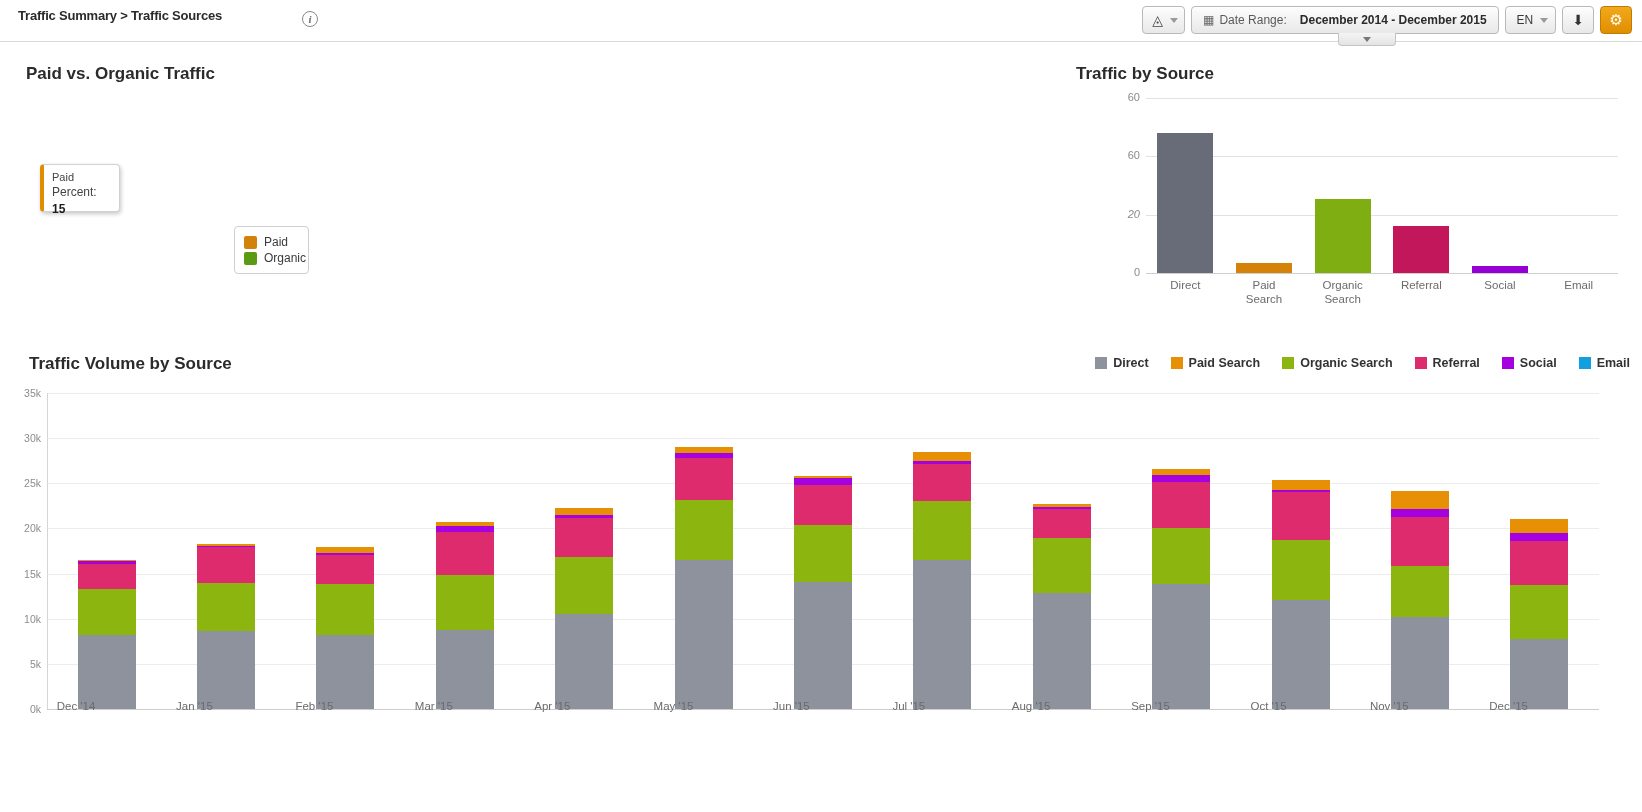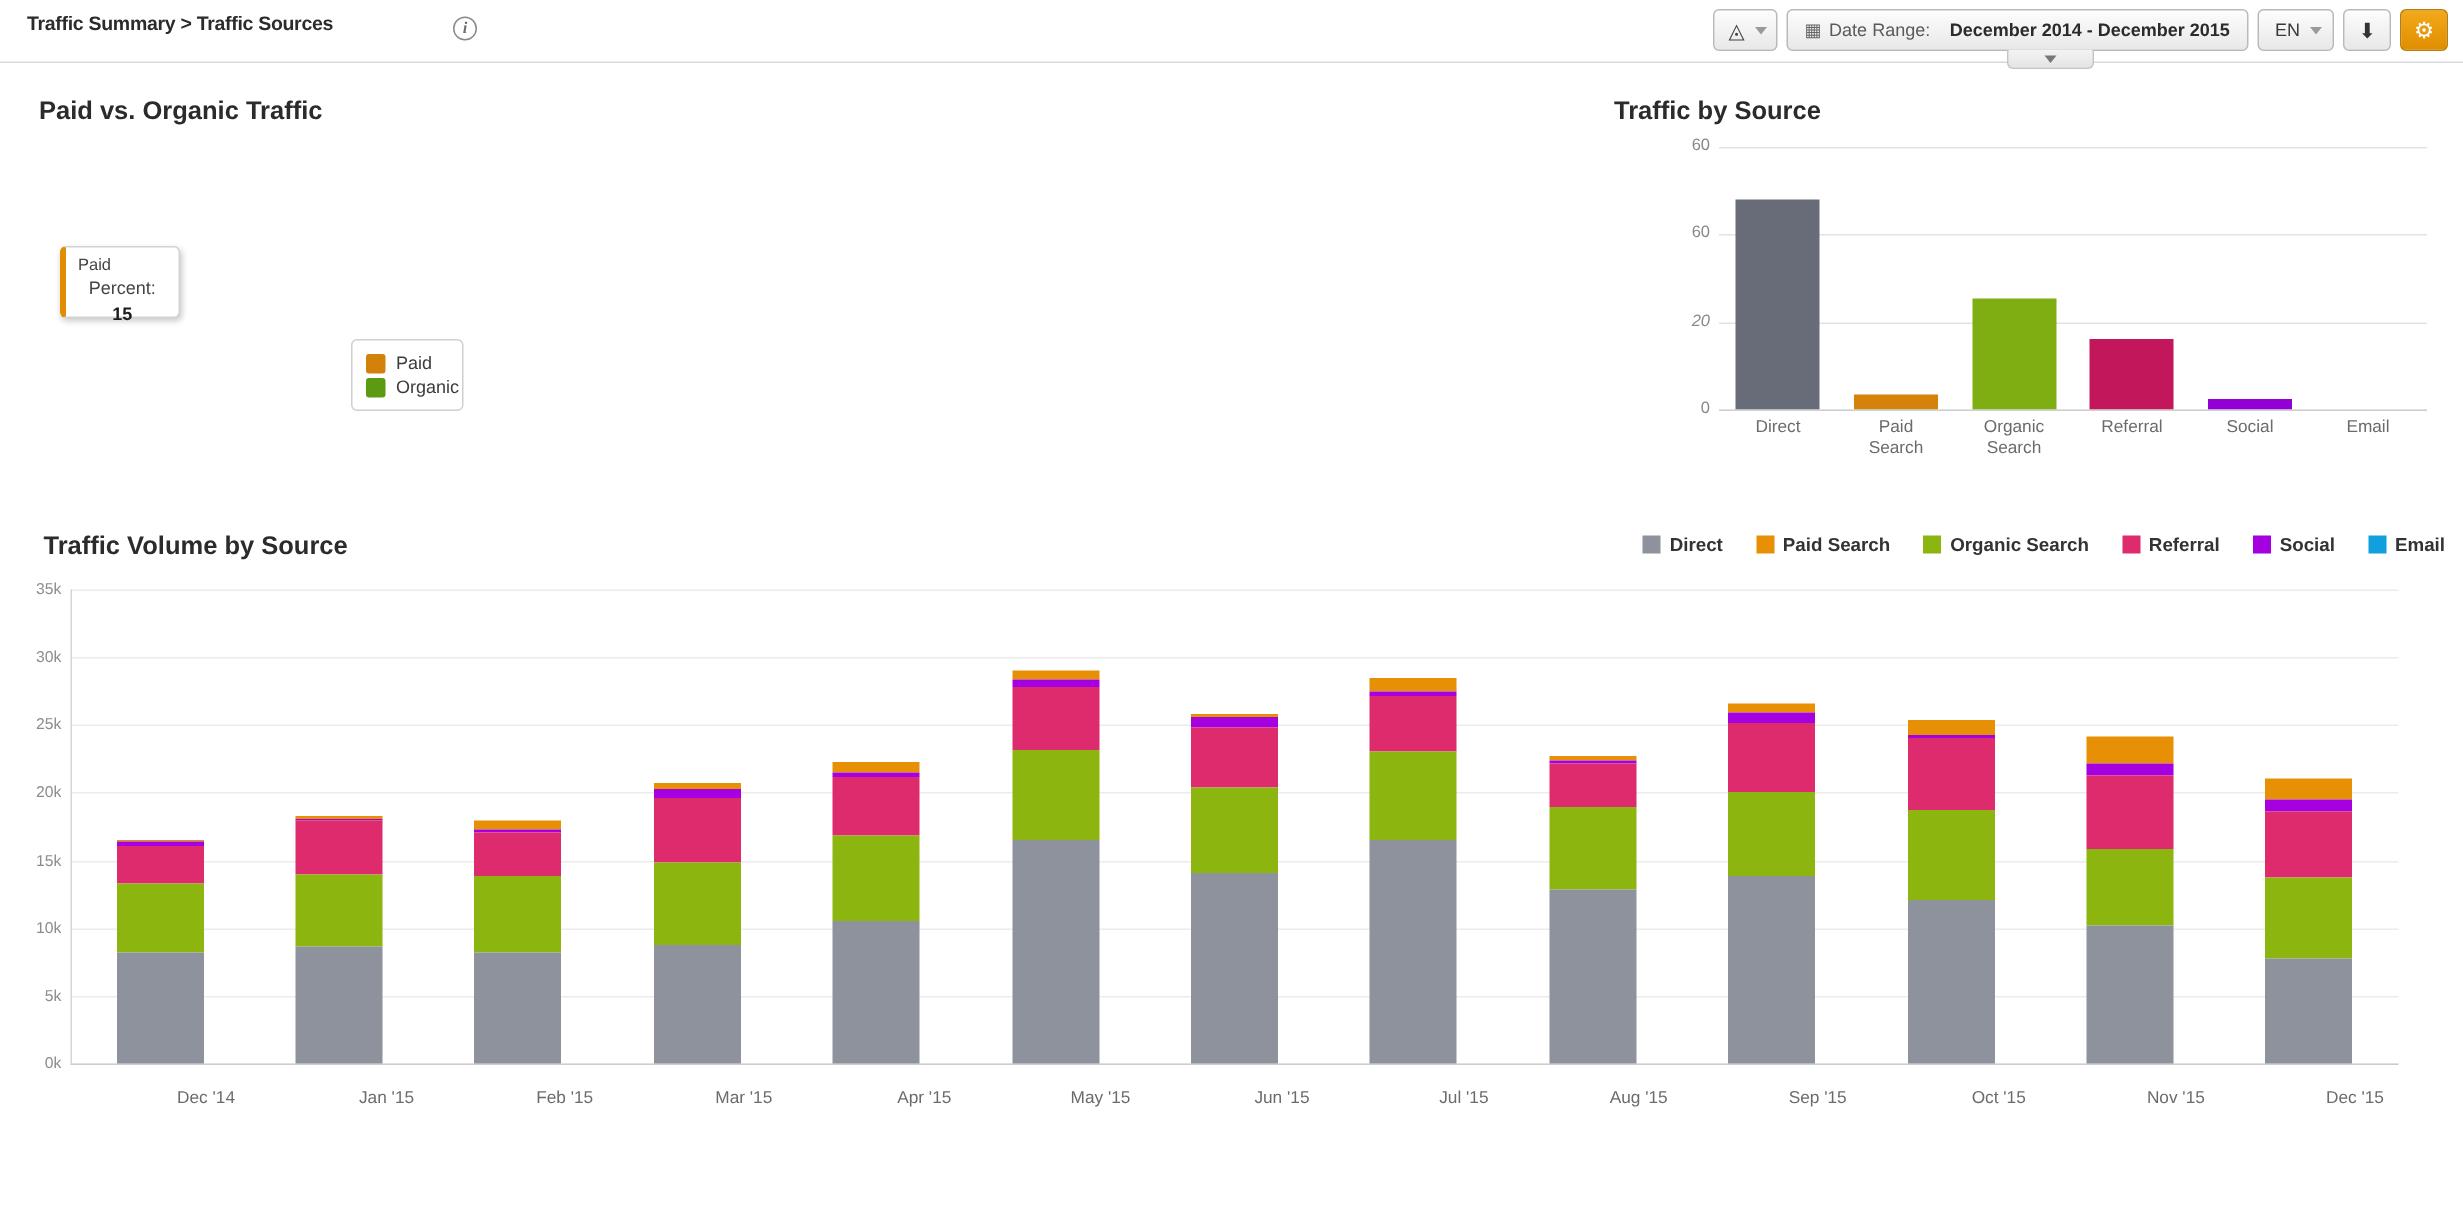--- a/index.html
+++ b/index.html
@@ -92,21 +92,21 @@
   #pct-paid { left:88px; top:92px; }
   #pct-organic { left:46px; top:180px; }
 
   #pie-tooltip {
     position:absolute; left:40px; top:112px; width:80px; height:48px;
     background:#fff; border:1px solid #d2d2d2; border-left:4px solid #e08e00;
     border-radius:4px; box-shadow:1px 2px 4px rgba(0,0,0,.22);
     padding:5px 8px; z-index:20;
   }
   #tt-name { font-size:11px; color:#444; line-height:14px; }
-  #tt-metric { font-size:12px; color:#444; line-height:17px;text-align:center; }
+  #tt-metric { font-size:12px; color:#444; line-height:17px; }
   #tt-value { font-weight:bold; color:#1c1c1c; }
 
   #pie-legend {
     position:absolute; left:234px; top:174px; width:75px;
     background:#fff; border:1px solid #cfcfcf; border-radius:4px;
     padding:6px 9px;
   }
   .leg-row { display:flex; align-items:center; margin:2px 0; font-size:12px; color:#3b3b3b; }
   .leg-sw { width:13px; height:13px; border-radius:2px; margin-right:7px; flex:none; }
 
@@ -131,22 +131,22 @@
   .mleg-sw { width:12px; height:12px; margin-right:6px; flex:none; }
 
   #main-plot { position:absolute; left:47px; top:57px; width:1552px; height:355px; }
   .mgrid { position:absolute; left:0; width:1552px; height:1px; background:#ececec; }
   .mylab { position:absolute; right:1558px; font-size:10.5px; color:#8c8c8c;
     transform:translateY(-6px); white-space:nowrap; }
   #main-axis-left { position:absolute; left:0; top:0; width:1px; height:316px; background:#d5d5d5; }
   #main-axis-bottom { position:absolute; left:0; top:316px; width:1552px; height:1px; background:#cdcdcd; }
   .stack { position:absolute; bottom:39px; width:58px; }
   .seg { width:100%; display:block; }
-  .mxlab { position:absolute; top:333px; font-size:11.5px; color:#6b6b6b;
-    text-align:right; width:100px; }
+  .mxlab { position:absolute; top:307px; font-size:11.5px; color:#6b6b6b;
+    text-align:left; width:100px; }
 </style>
 </head>
 <body>
 
 <div id="header">
   <div id="page-title">Traffic Summary &gt; Traffic Sources</div>
   <div id="info-icon">i</div>
 
   <div id="toolbar">
     <div class="tbtn" id="cube-btn">

